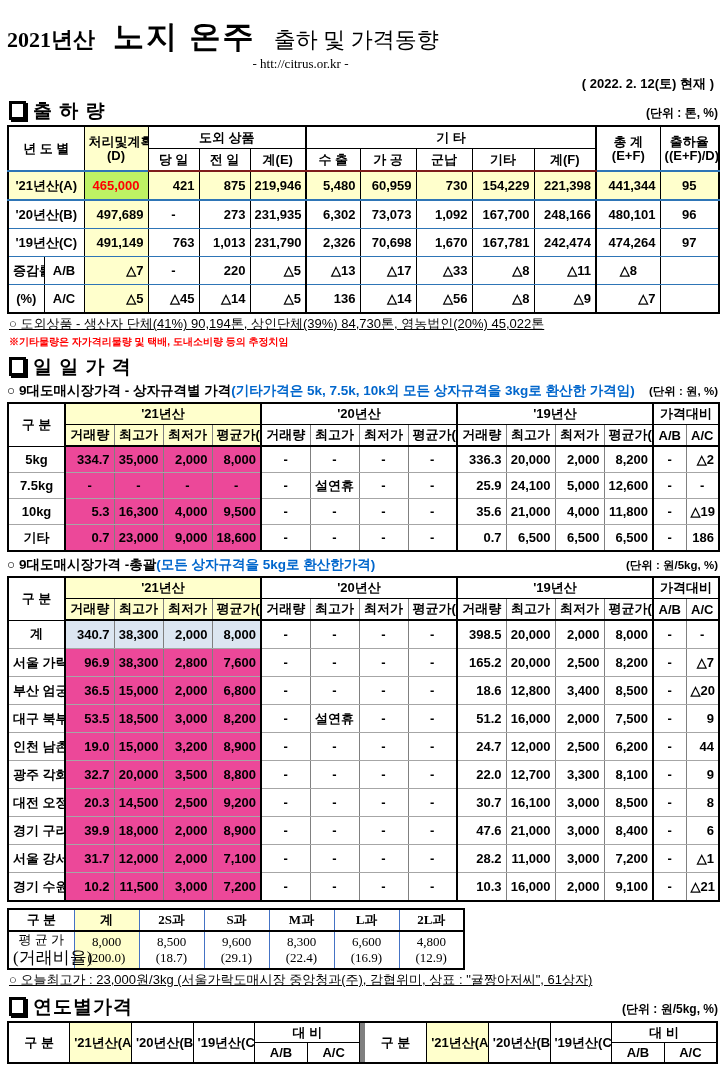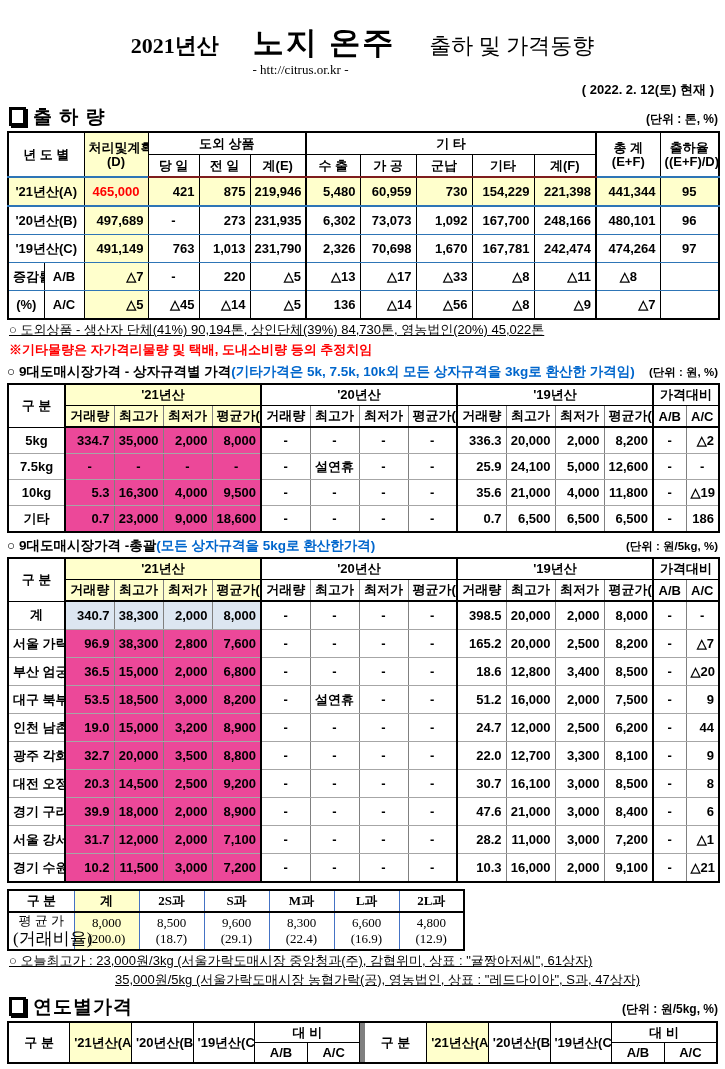--- a/index.html
+++ b/index.html
@@ -1,19 +1,19 @@
 <!DOCTYPE html>
 <html><head>
 <meta charset="utf-8">
 <style>
   html,body{margin:0;padding:0;background:#fff;}
   .page{width:725px;height:1069px;box-sizing:border-box;padding:6px 7px 0 7px;position:relative;
         font-family:"Liberation Sans",sans-serif;color:#000;overflow:hidden;background:#fff;}
   
-  .title-line{display:flex;justify-content:center;align-items:baseline;gap:34px;margin-top:16px;}
+  .title-line{display:flex;align-items:baseline;gap:18px;margin-top:10px;}
   .t-year{font-family:"Liberation Serif",serif;font-size:22px;font-weight:bold;}
   .t-main{font-size:31px;font-weight:bold;letter-spacing:2px;}
   .t-sub{font-family:"Liberation Serif",serif;font-size:22px;font-weight:normal;}
   .t-url{text-align:center;transform:translateX(-62px);font-family:"Liberation Serif",serif;font-size:13px;margin-top:-2px;}
   .t-date{text-align:right;font-size:13px;font-weight:bold;padding-right:4px;margin-top:3px;}
   
   .sec{display:flex;align-items:flex-start;margin-top:8px;margin-bottom:3px;}
   .sq{width:11px;height:13px;border:3px solid #000;box-shadow:2px 2px 0 #000;display:inline-block;margin:0 7px 2px 2px;}
   .sec-title{font-size:19px;font-weight:bold;letter-spacing:1px;line-height:1;}
   .sec .unit{margin-left:auto;font-size:12px;font-weight:bold;align-self:flex-end;}
@@ -31,21 +31,21 @@
   .t td.lbl{text-align:center;font-weight:bold;}
   .yel{background:#FFFFCC;}
   
   .t1 th,.t1 td{border-right:1px solid #000;}
   .t1 thead th{height:21px;font-size:13px;}
   .t1 thead tr:first-child th{border-bottom:1px solid #000;}
   .t1 thead th.rs{border-bottom:2px solid #2E75B6;}
   .t1 thead tr:last-child th{border-bottom:2px solid #7f1d1d;}
   .t1 tbody td{height:27px;border-bottom:1px solid #2E75B6;}
   .t1 tbody tr.row-y21 td{border-top:2.5px solid #2E75B6;border-bottom:2.5px solid #2E75B6;background:#FFFFCC;}
-  .t1 tbody tr.row-y21 td:nth-child(2){background:#fef9c3;color:#FF0000;}
+  .t1 tbody tr.row-y21 td:nth-child(2){background:#bef264;color:#FF0000;}
   .t1 tbody tr.row-y20 td:nth-child(2),.t1 tbody tr.row-y19 td:nth-child(2){background:#FFFFCC;}
   .t1 tbody tr.row-chg td:nth-child(3){background:#FFFFCC;}
   .t1 .gR{border-right:2px solid #000;}
   .t1 .hdr2{line-height:1.05;}
   
   .t23 th,.t23 td{border-right:1px solid #808080;}
   .t23 thead th{height:20px;}
   .t23 thead tr:first-child th{border-bottom:1px solid #000;}
   .t23 thead tr:last-child th,.t23 thead th.rs{border-bottom:2px solid #000;}
   .t23 tbody td{border-bottom:1px solid #A6A6A6;}
@@ -64,21 +64,21 @@
   .ts th:nth-child(2),.ts td:nth-child(2){background:#FFFFCC;}
   .ts .small{font-size:17px;}
   
   .t4 th,.t4 td{border-right:1px solid #000;}
   .t4 thead th{height:19px;}
   .t4 thead tr:first-child th{border-bottom:1px solid #000;}
   .t4 thead th.rs{border-bottom:1px solid #000;}
   .t4 td.divider,.t4 th.divider{background:#808080;border:none;padding:0;}
   
   .note{font-size:13px;margin:1px 0 0 2px;text-decoration:underline;}
-  .note-red{font-size:13px;font-weight:bold;color:#FF0000;margin:2px 0 0 2px;}
+  .note-red{font-size:10px;font-weight:bold;color:#FF0000;margin:2px 0 0 2px;}
   .note-indent{margin-left:108px;}
 </style>
 </head>
 <body>
 
 <div class="page">
 
   <div>
     <div class="title-line">
       <span class="t-year">2021년산</span>
@@ -212,20 +212,24 @@
         <td class="num gR">△9</td>
         <td class="num">△7</td>
         <td class="num"></td>
       </tr>
     </tbody>
   </table>
 
   <div class="note">○ 도외상품 - 생산자 단체(41%)  90,194톤,   상인단체(39%)  84,730톤,   영농법인(20%)  45,022톤</div>
   <div class="note-red">※기타물량은 자가격리물량 및 택배, 도내소비량  등의 추정치임</div>
 
+  <div class="sec">
+    <span class="sq"></span>
+    <span class="sec-title">일 일 가 격</span>
+  </div>
 
   <div class="subhead">
     <span class="st">○ 9대도매시장가격 - 상자규격별 가격</span>
     <span class="sn">(기타가격은 5k, 7.5k, 10k외 모든 상자규격을 3kg로 환산한 가격임)</span>
     <span class="unit">(단위 : 원, %)</span>
   </div>
 
   <table class="t t23 t2">
     <colgroup>
       <col style="width:57px">
@@ -613,21 +617,20 @@
         </td>
         <td>
           <div>4,800</div>
           <div>(12.9)</div>
         </td>
       </tr>
     </tbody>
   </table>
 
   <div class="note">○ 오늘최고가 :  23,000원/3kg (서울가락도매시장   중앙청과(주),   감협위미,   상표 : "귤짱아저씨",    61상자)</div>
-  <div class="note note-indent">35,000원/5kg (서울가락도매시장  농협가락(공),   영농법인,   상표 : "레드다이아",   S과,   47상자)</div>
 
   <div class="sec">
     <span class="sq"></span>
     <span class="sec-title">연도별가격</span>
     <span class="unit">(단위 : 원/5kg, %)</span>
   </div>
 
   <table class="t t4">
     <colgroup>
       <col style="width:61px">

